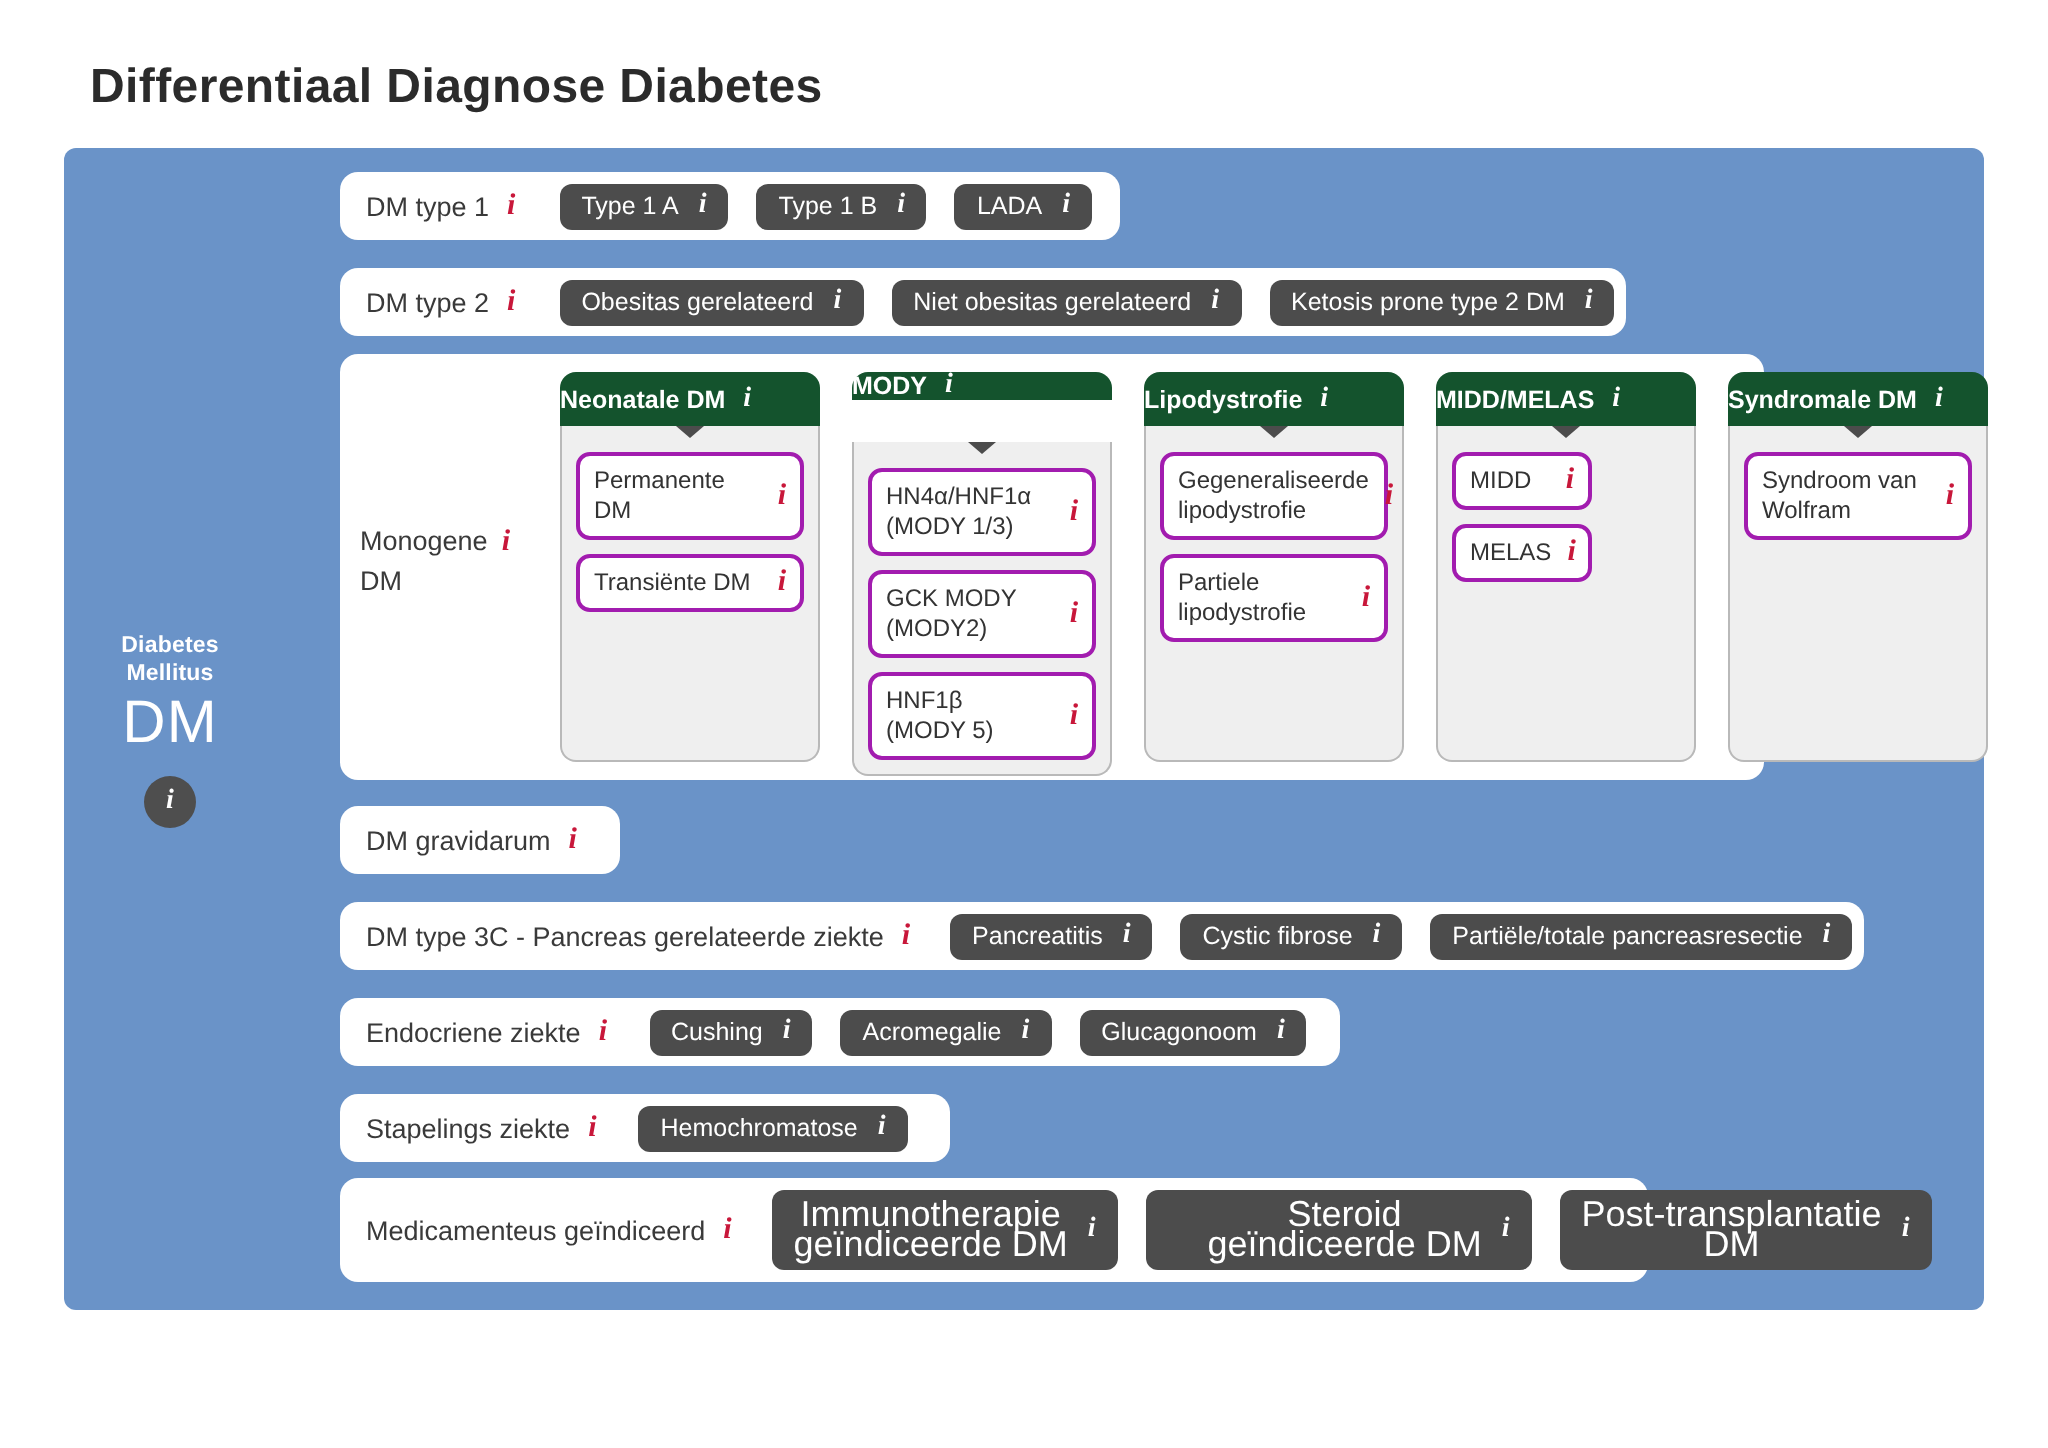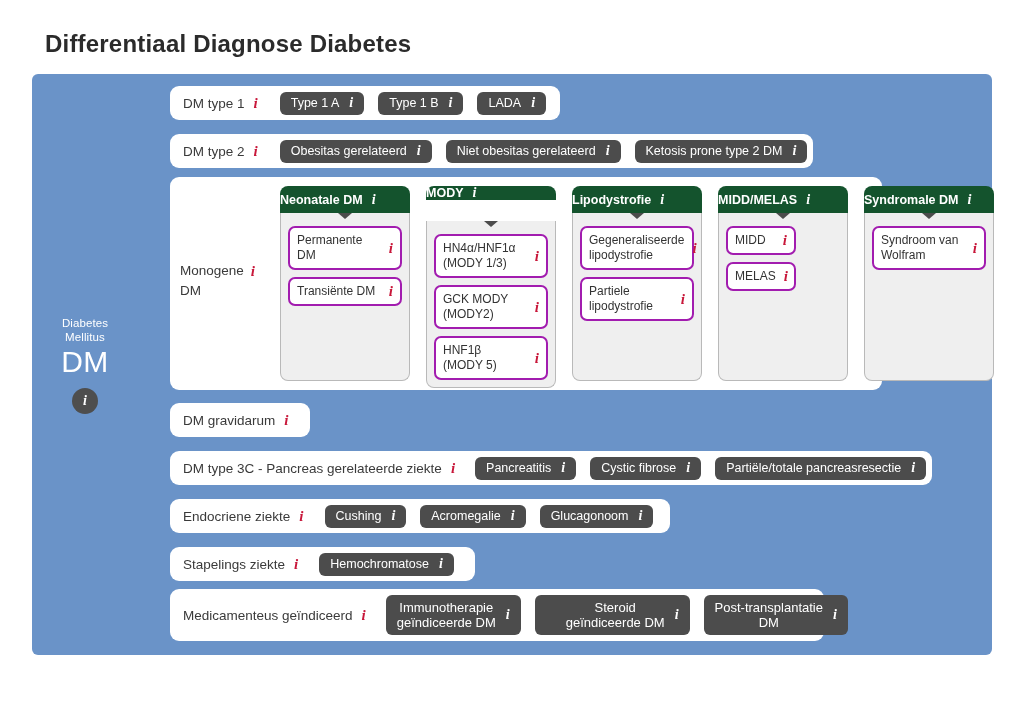--- a/index.html
+++ b/index.html
@@ -30,21 +30,21 @@
     border-radius:6px;
   }
 
   
   .rail{
     position:absolute;left:0px;top:0px;width:106px;height:581px;
     display:flex;flex-direction:column;align-items:center;justify-content:center;
     color:#ffffff;
   }
   .rail-small{
-    font-size:11.5px;font-weight:400;line-height:14px;text-align:left;
+    font-size:11.5px;font-weight:700;line-height:14px;text-align:left;
     letter-spacing:.1px;
   }
   .rail-big{
     font-size:30px;font-weight:400;line-height:34px;margin-top:1px;text-align:center;
     letter-spacing:.5px;
   }
   .rail-badge{
     margin-top:9px;
     width:26px;height:26px;border-radius:50%;
     background:#4e4e4e;
@@ -89,21 +89,21 @@
     white-space:nowrap;
     box-sizing:border-box;
   }
   .chip.two-line{
     height:40px;
     align-items:center;
     padding:0 11px;
   }
   .chip.two-line .chip-text{
     display:flex;flex-direction:column;justify-content:center;
-    line-height:15px;font-size:13px;
+    line-height:15px;font-size:18px;
   }
   .chip-text{white-space:nowrap;}
 
   
   .mono-block{
     position:absolute;left:138px;top:103px;
     width:712px;height:213px;
     background:#ffffff;border-radius:9px;
     box-sizing:border-box;
   }

